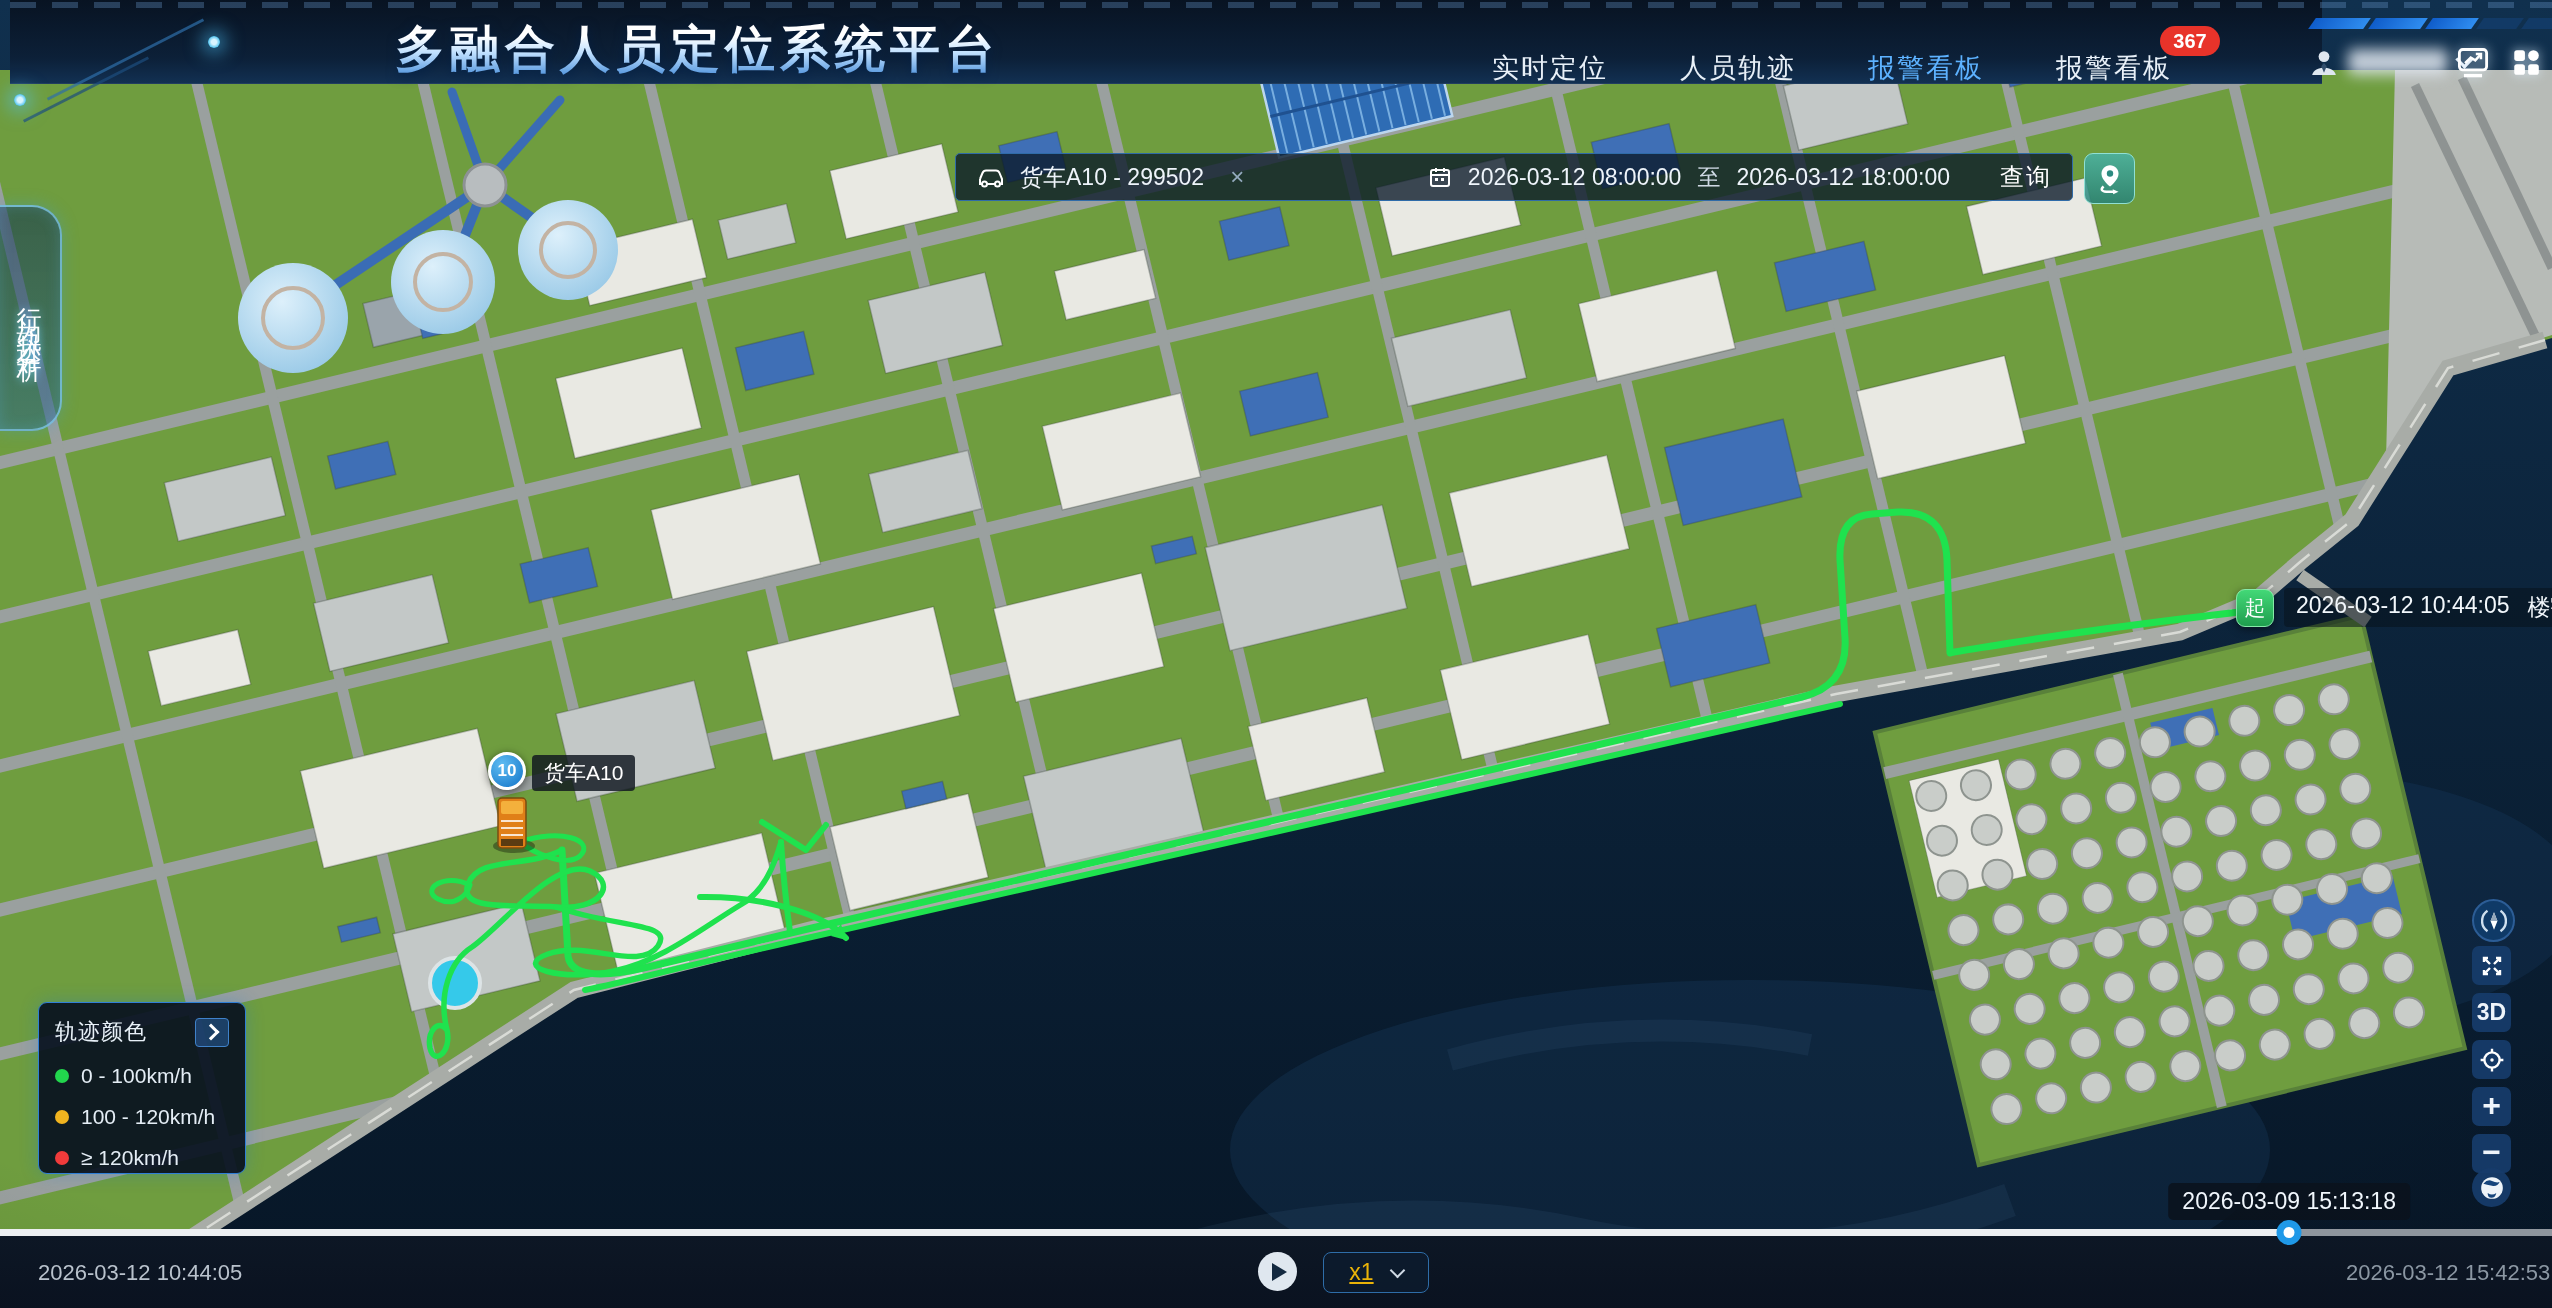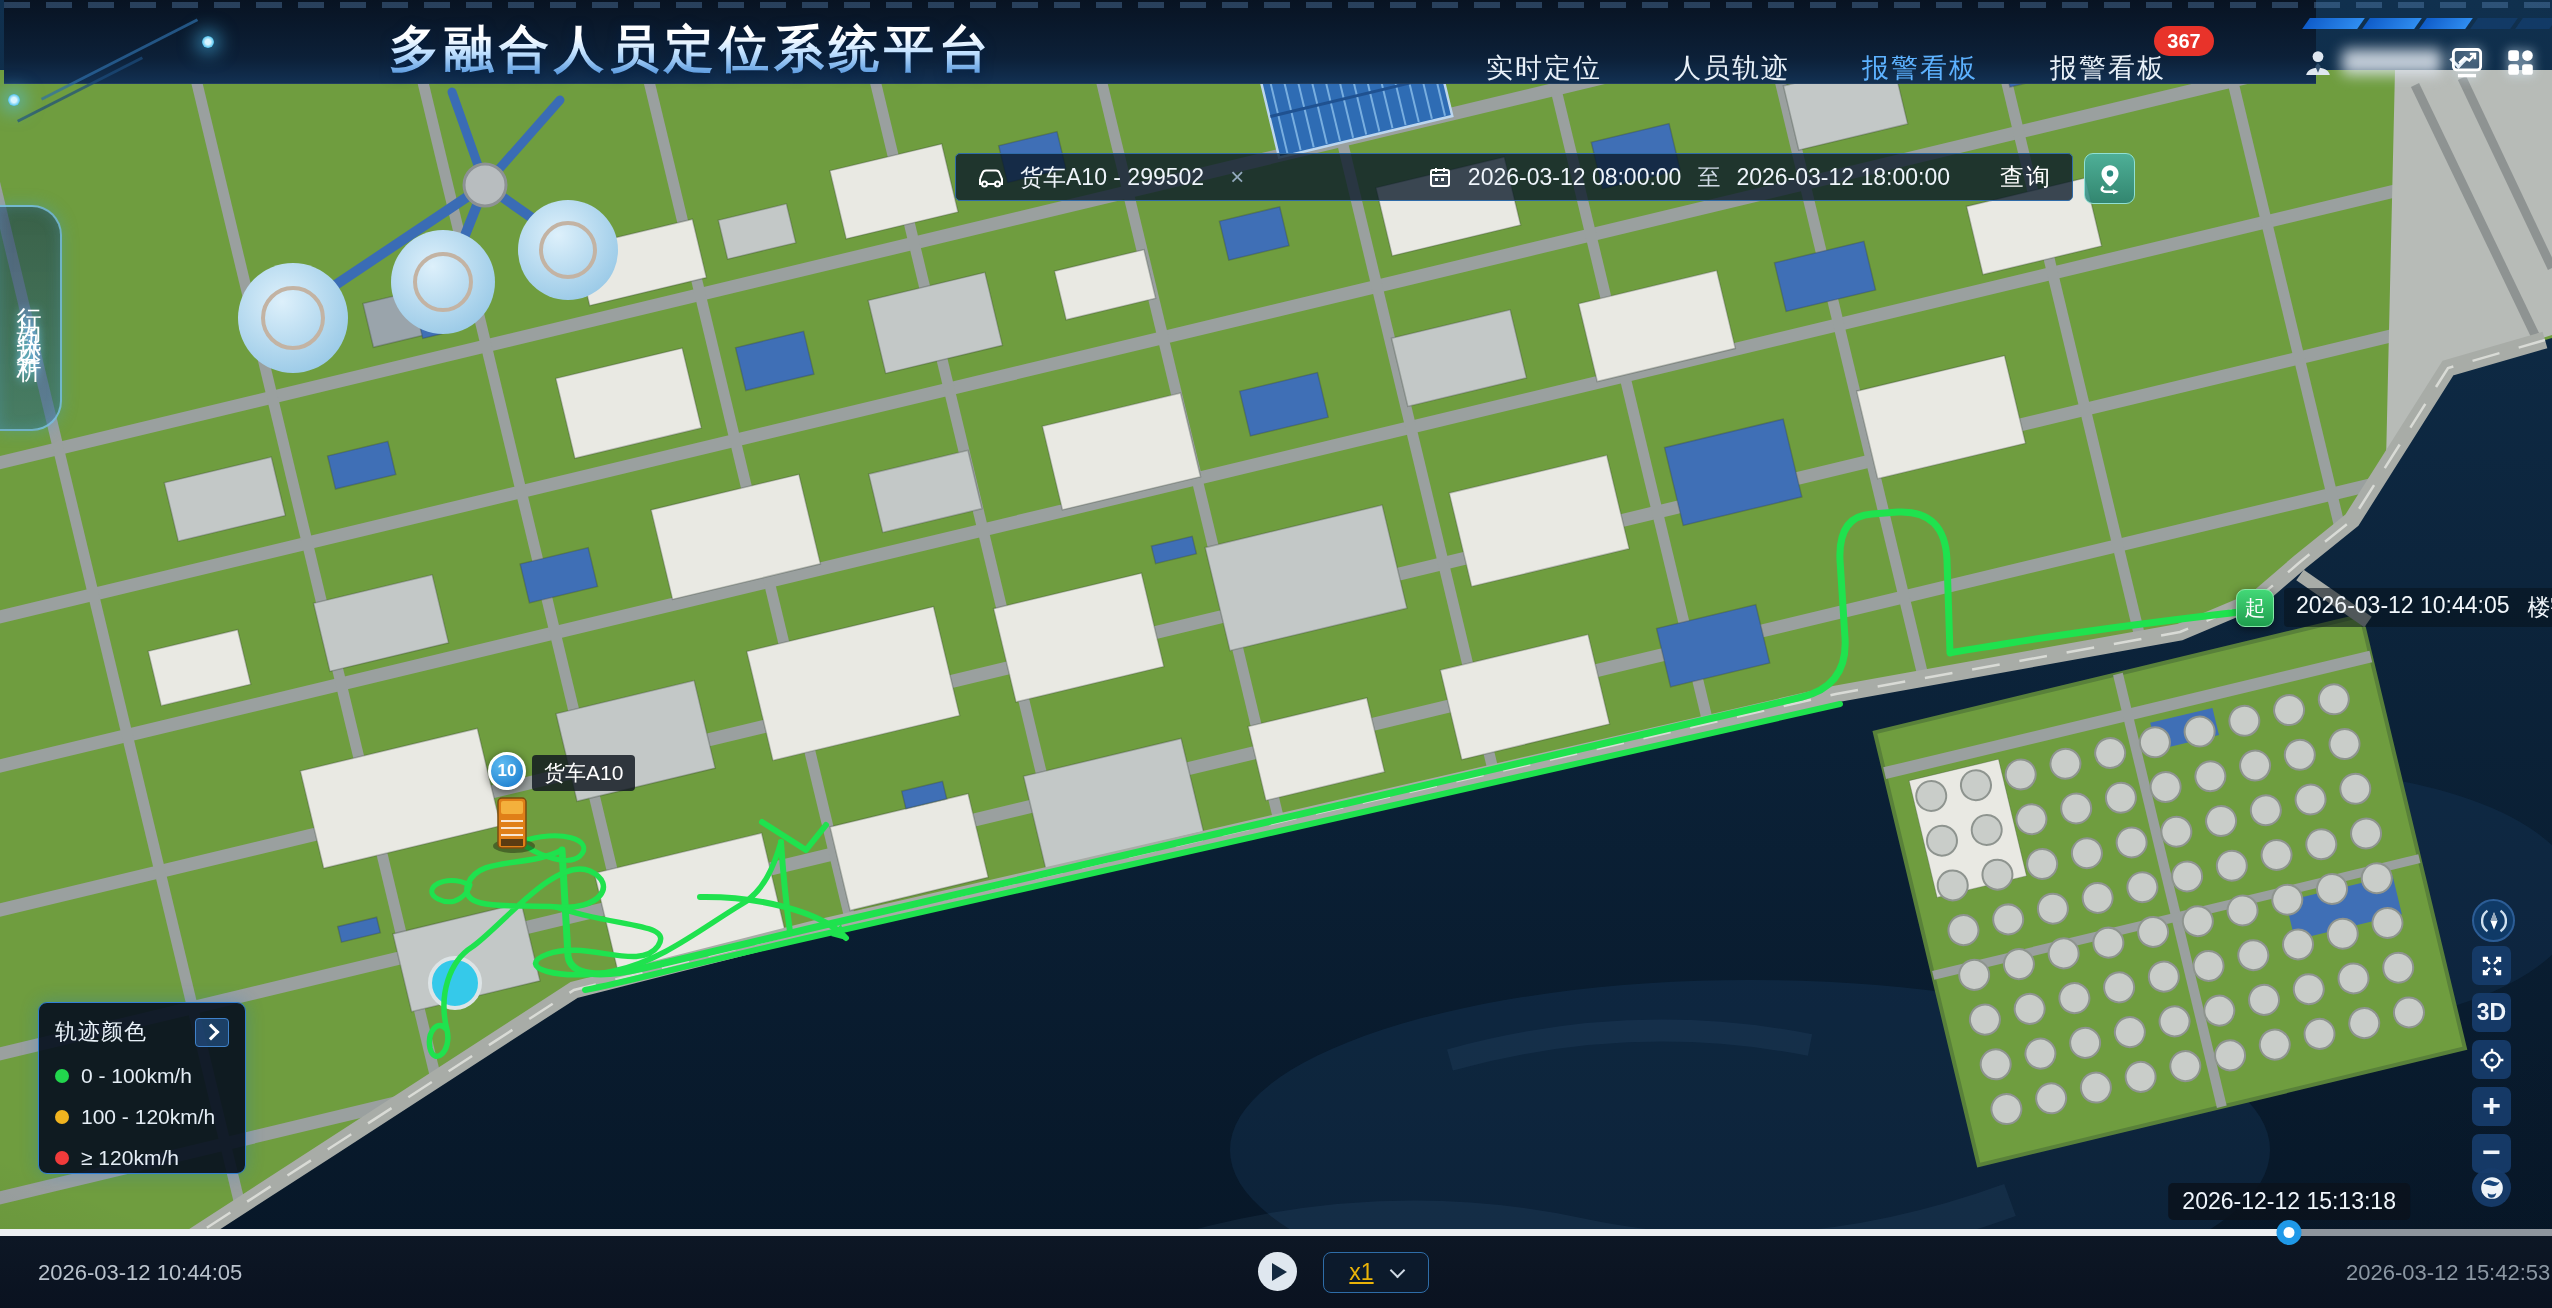--- a/index.html
+++ b/index.html
@@ -3,21 +3,21 @@
 <meta charset="utf-8">
 <style>
   html,body{margin:0;padding:0;background:#05090f;}
   #app{position:relative;width:2552px;height:1308px;overflow:hidden;
        font-family:"Liberation Sans","DejaVu Sans",sans-serif;background:#0a1a2e;}
   
   #map-svg{position:absolute;left:0;top:0;width:2552px;height:1308px;display:block;}
   #vignette{position:absolute;inset:0;pointer-events:none;
     background:radial-gradient(120% 120% at 45% 40%, rgba(0,0,0,0) 55%, rgba(2,10,22,.45) 100%);}
   
-  #header{position:absolute;left:4px;top:0;width:2312px;height:83px;z-index:20;
+  #header{position:absolute;left:10px;top:0;width:2312px;height:83px;z-index:20;
     background:linear-gradient(180deg,#081322 0%,#0c2038 70%,#123052 100%);
     border-bottom:1px solid rgba(80,140,210,.35);}
   #top-dashes{position:absolute;left:0;top:2px;width:2552px;height:6px;opacity:.5;
     background:repeating-linear-gradient(90deg,rgba(100,145,195,.7) 0 26px,rgba(0,0,0,0) 26px 42px);}
   .hdr-diag{position:absolute;height:3px;background:#2e6ea8;transform:rotate(-27deg);opacity:.7;}
   .glow-dot{position:absolute;width:12px;height:12px;border-radius:50%;
     background:radial-gradient(circle,#d8f4ff 0 30%,#4fc3f0 70%,rgba(79,195,240,0));
     box-shadow:0 0 18px 6px rgba(80,200,255,.55);}
   #page-title{position:absolute;left:385px;top:16px;font-size:50px;font-weight:900;letter-spacing:5px;
     background:linear-gradient(180deg,#ffffff 30%,#bfe0ff 55%,#3f87d6 95%);
@@ -548,21 +548,21 @@
   </div>
   <div id="vehicle-marker">
     <div id="vehicle-count">10</div>
     <div id="vehicle-label">货车A10</div>
   </div>
 
   <div id="playbar"></div>
   <div id="slider-track">
     <div id="slider-progress" style="width: 89.7%;"></div>
     <div id="slider-handle" style="left: 89.7%;"></div>
-    <div id="slider-tooltip" style="left: 89.7%;">2026-12-12 15:13:18</div>
+    <div id="slider-tooltip" style="left: 89.7%;">2026-03-09 15:13:18</div>
   </div>
   <div class="pb-time" id="pb-start">2026-03-12 10:44:05</div>
   <div class="pb-time" id="pb-end">2026-03-12 15:42:53</div>
   <div id="play-btn">
       <i></i>
     </div>
   <div id="speed-select">
     <span>x1</span>
     <i></i>
   </div>

